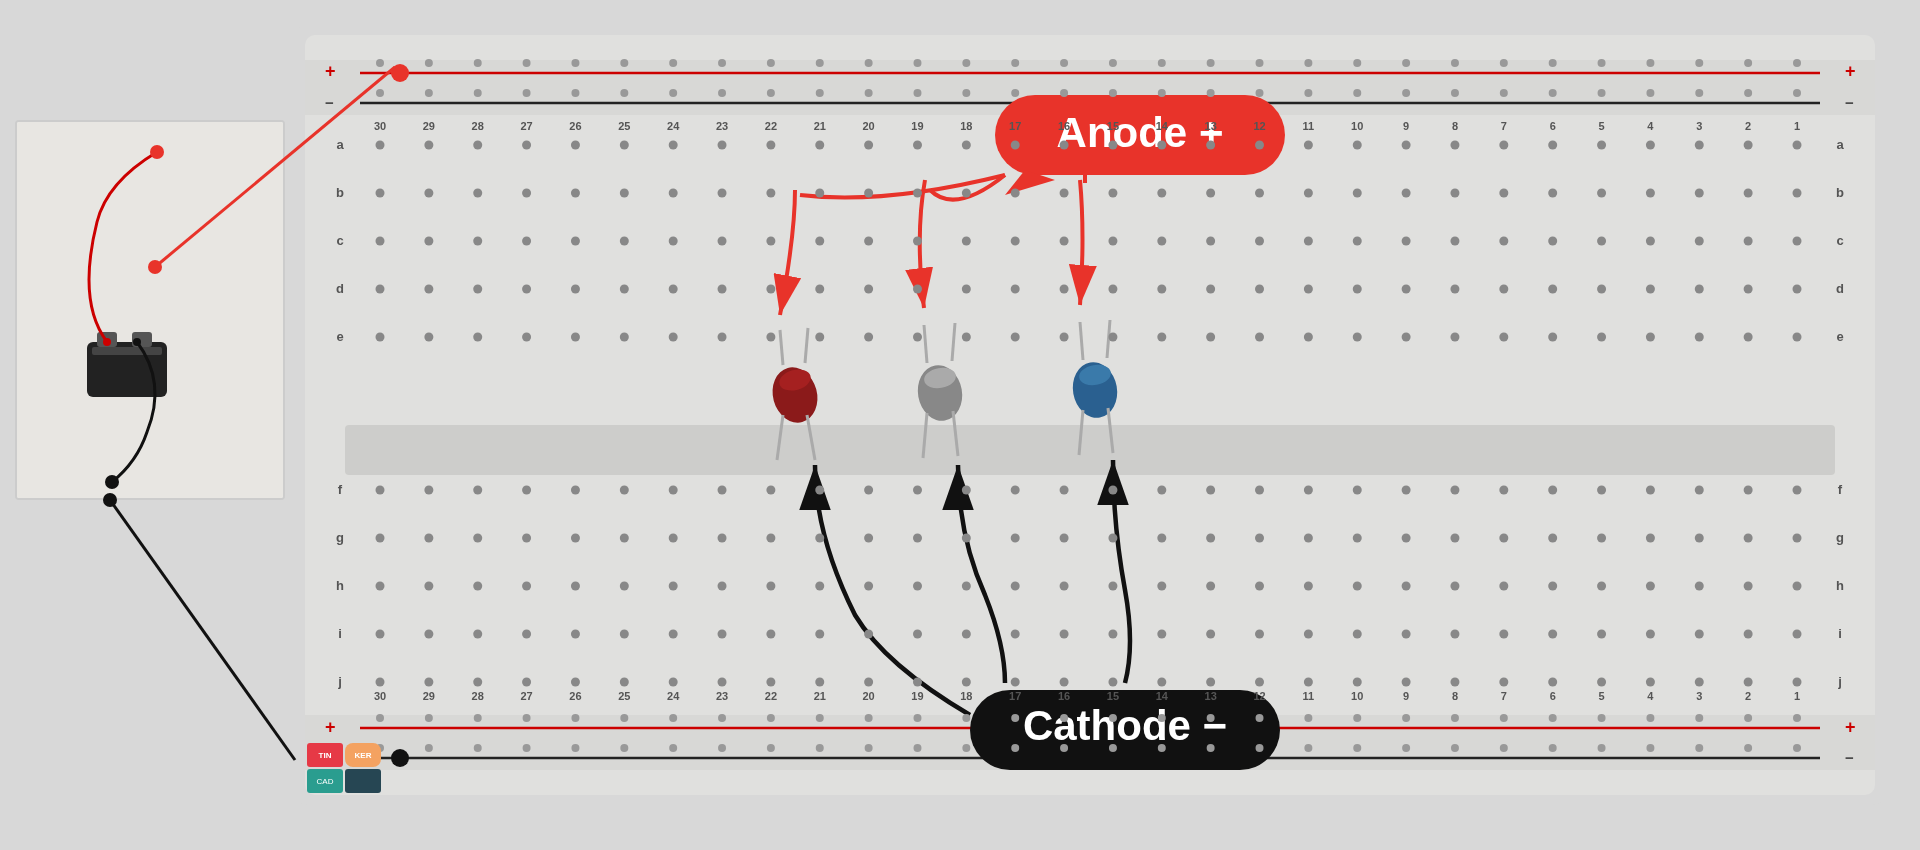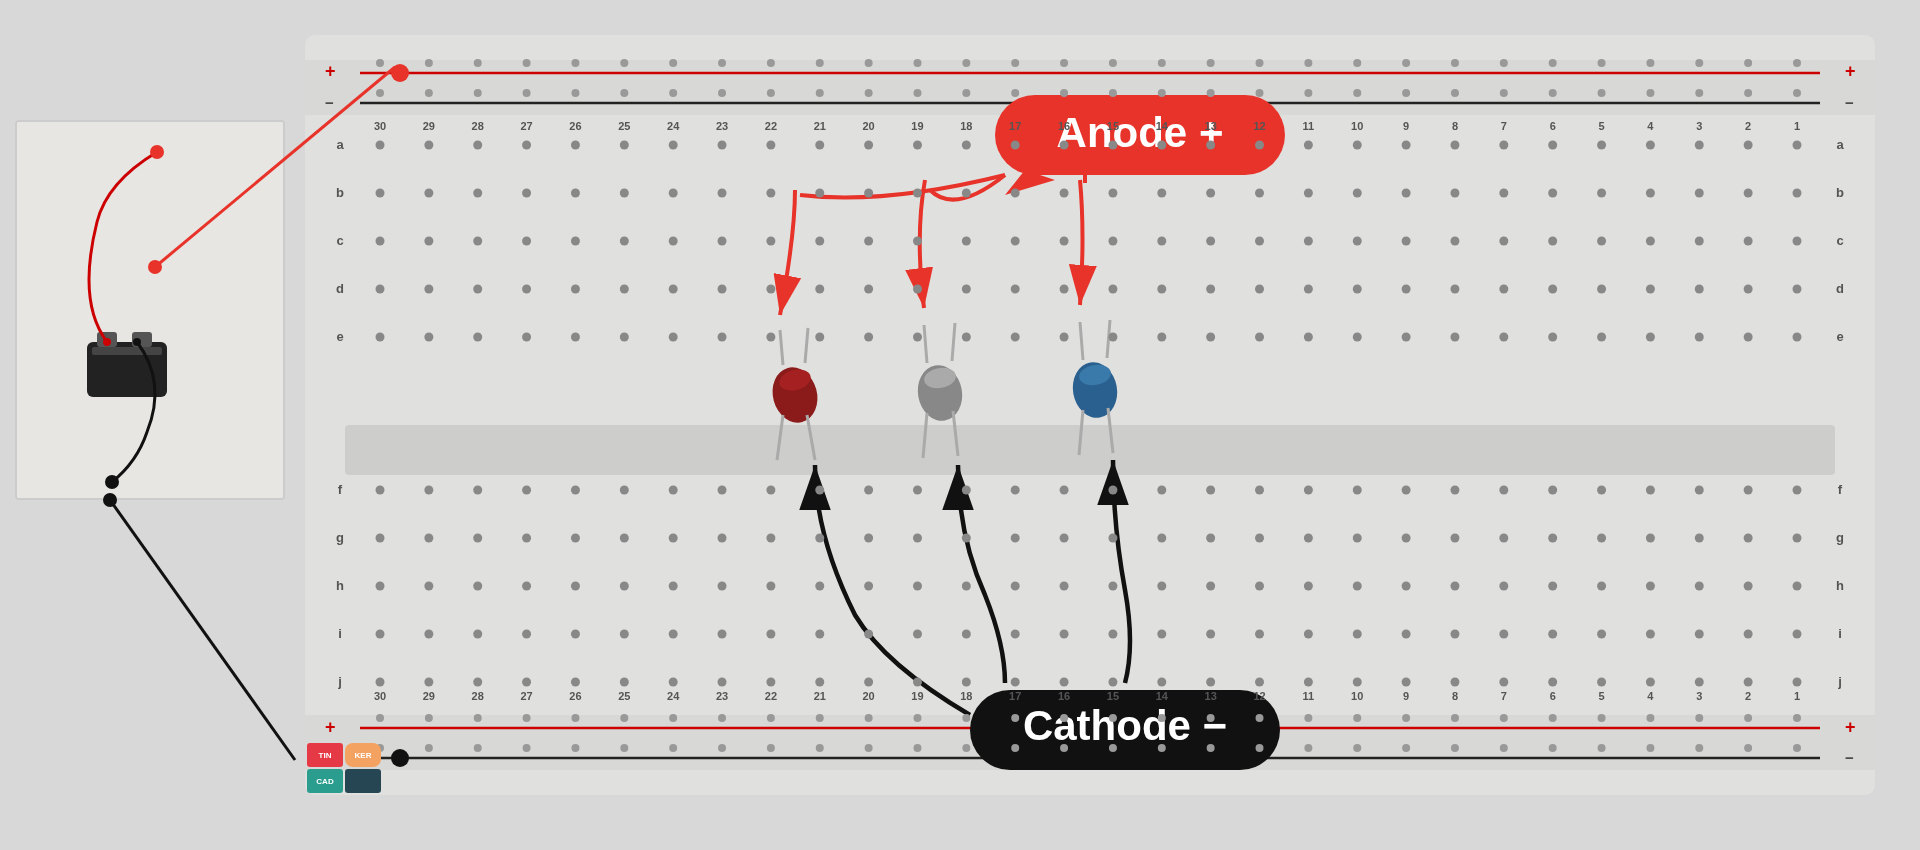--- a/index.html
+++ b/index.html
@@ -681,21 +681,21 @@
       <text x="1394.2758620689654" y="665" font-size="11" font-weight="bold" fill="#555" text-anchor="middle">3</text>
       <text x="1443.1379310344828" y="95" font-size="11" font-weight="bold" fill="#555" text-anchor="middle">2</text>
       <text x="1443.1379310344828" y="665" font-size="11" font-weight="bold" fill="#555" text-anchor="middle">2</text>
       <text x="1492" y="95" font-size="11" font-weight="bold" fill="#555" text-anchor="middle">1</text>
       <text x="1492" y="665" font-size="11" font-weight="bold" fill="#555" text-anchor="middle">1</text>
     </svg>
 
   <div style="position:absolute;bottom:12px;left:12px;display:grid;grid-template-columns:1fr 1fr;gap:2px;width:74px;height:50px;">
     <div style="background:#e63946;display:flex;align-items:center;justify-content:center;font-size:8px;font-weight:900;color:white;border-radius:3px;">TIN</div>
     <div style="background:#f4a261;display:flex;align-items:center;justify-content:center;font-size:8px;font-weight:900;color:white;border-radius:8px;">KER</div>
-    <div style="background:#2a9d8f;display:flex;align-items:center;justify-content:center;font-size:8px;font-weight:700;color:white;border-radius:3px;">CAD</div>
+    <div style="background:#2a9d8f;display:flex;align-items:center;justify-content:center;font-size:8px;font-weight:400;color:white;border-radius:3px;">CAD</div>
     <div style="background:#264653;border-radius:3px;"></div>
   </div>
 
 </div>
 
 <svg style="position:absolute;top:0;left:0;width:1920px;height:850px;pointer-events:none;">
 
   <line x1="155" y1="267" x2="395" y2="67" stroke="#e8332a" stroke-width="3"></line>
   <circle cx="155" cy="267" r="7" fill="#e8332a"></circle>
 

